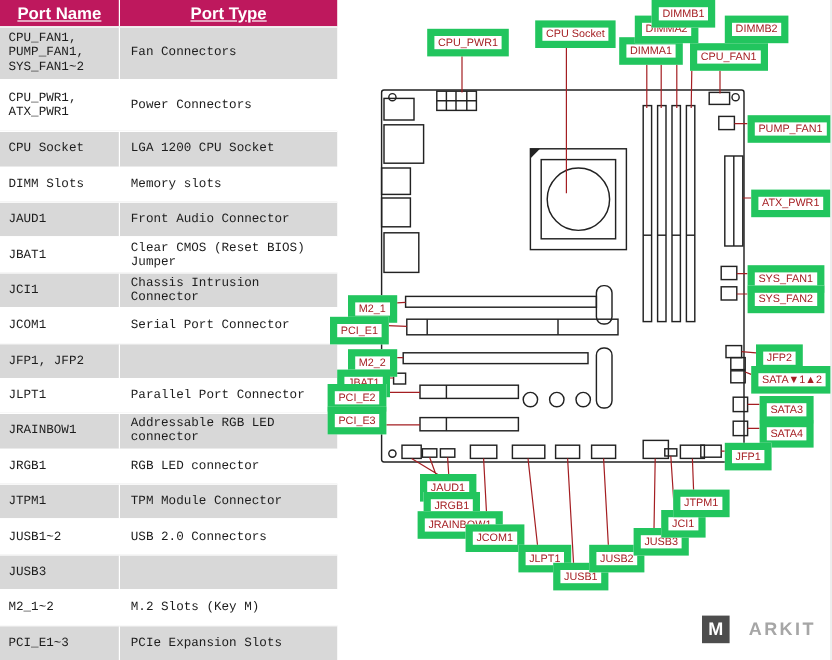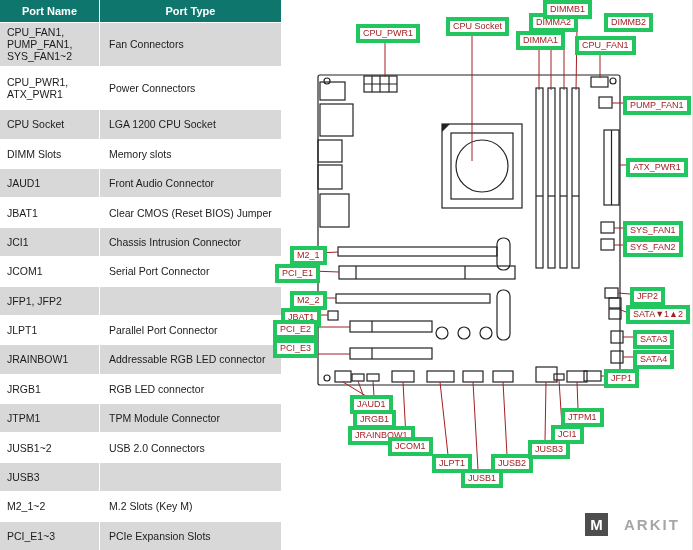--- a/index.html
+++ b/index.html
@@ -14,54 +14,54 @@
 
   
   .legend{
     position:absolute; left:0; top:0;
     width:281px; height:550px;
     display:flex; flex-direction:column;
     z-index:2;
   }
   .legend-header{
     display:flex; height:22px; flex:0 0 22px;
-    background:#0f766e; color:#fff;
-    font-size:11px; font-weight:bold;
+    background:#be185d; color:#fff;
+    font-size:14px; font-weight:bold;text-decoration:underline;
   }
   .legend-header .h-name{
     width:100px; display:flex; align-items:center; justify-content:center;
     border-right:1px solid #fff;
   }
   .legend-header .h-type{
     flex:1; display:flex; align-items:center; justify-content:center;
   }
   .legend-row{
     display:flex; flex:1;
     border-top:1px solid #fff;
-    font-size:10.5px; color:#1c1c1c; background:#fff;
+    font-size:10.5px; color:#1c1c1c; background:#fff;font-family:Liberation Mono, monospace;
   }
   .legend-row.tall{ flex:1.5; }
   .legend-row:nth-child(even){ background:#d8d8d8; }
   .c-name{
     width:100px; padding:2px 4px 2px 7px;
     display:flex; align-items:center;
     border-right:1px solid #fff;
     line-height:12px;
   }
   .c-type{
     flex:1; padding:2px 4px 2px 9px;
     display:flex; align-items:center;
     line-height:12px;
   }
 
   
   svg.board{ position:absolute; left:0; top:0; z-index:1; }
   .dlabel{
     position:absolute; z-index:3;
-    border:4px solid #22c55e; color:#a41e22; background:#fff;
+    border:6px solid #22c55e; color:#a41e22; background:#fff;
     font-size:9px; line-height:11px; padding:0 3px;
     white-space:nowrap;
   }
 
   
   .watermark{
     position:absolute; left:585px; top:513px;
     display:flex; align-items:center; z-index:2;
   }
   .wm-box{

